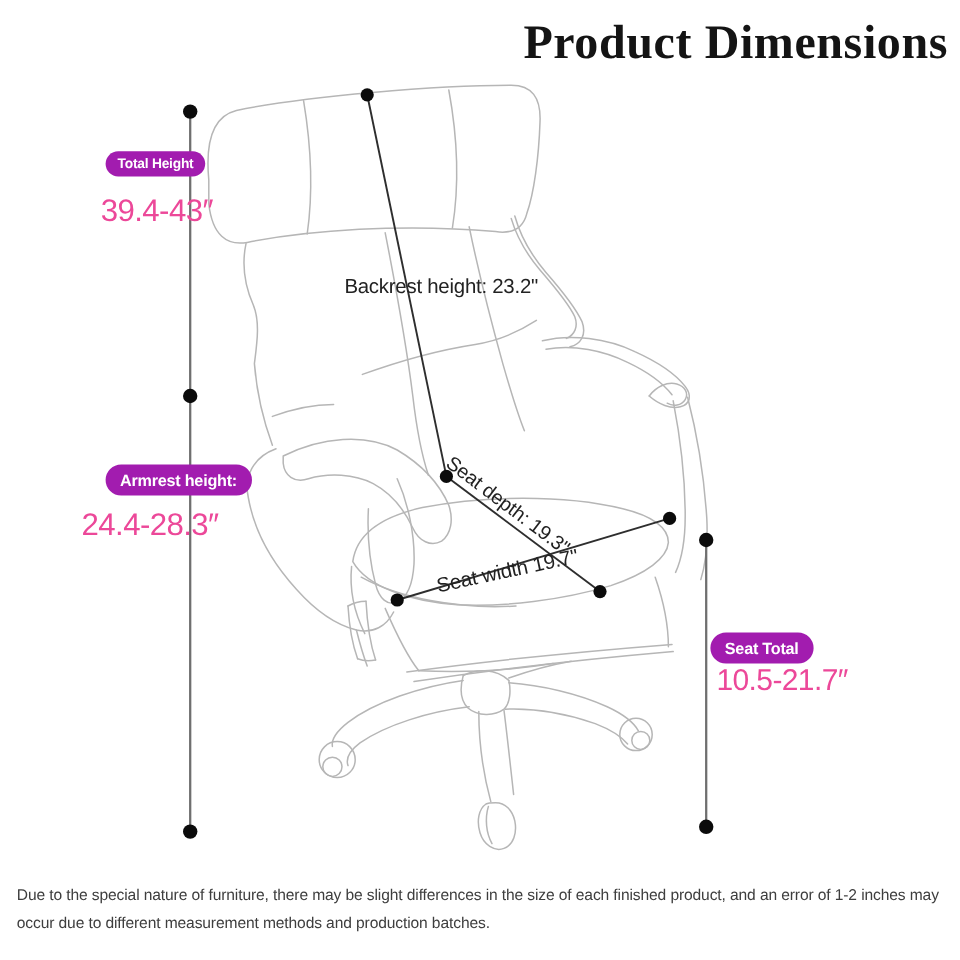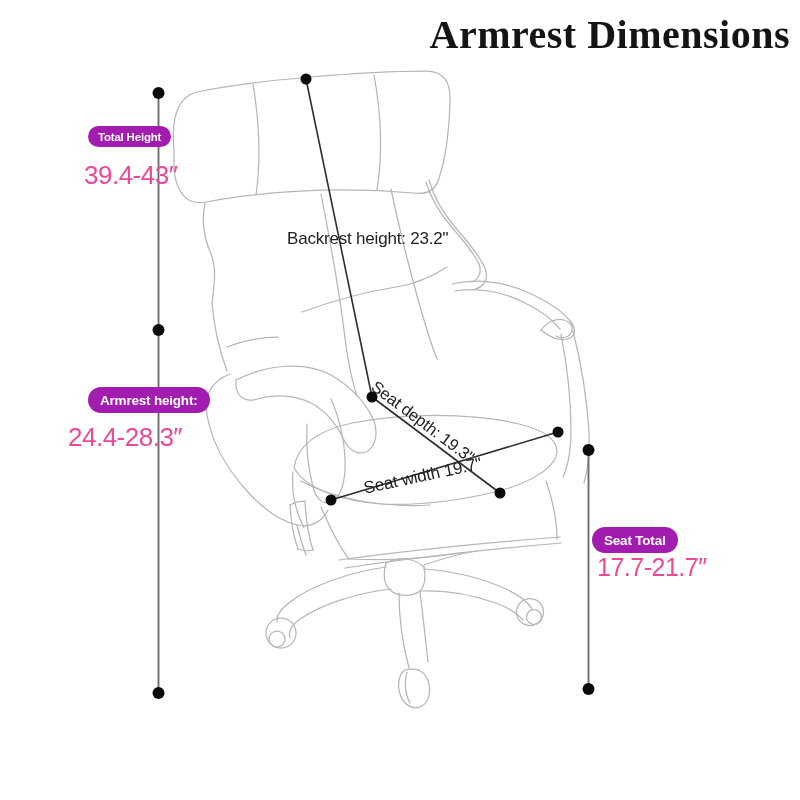--- a/index.html
+++ b/index.html
@@ -108,29 +108,33 @@
       <circle cx="588.5" cy="450" r="6"></circle>
       <circle cx="588.5" cy="689" r="6"></circle>
       <circle cx="306" cy="79" r="5.5"></circle>
       <circle cx="372" cy="397" r="5.5"></circle>
       <circle cx="500" cy="493" r="5.5"></circle>
       <circle cx="331" cy="500" r="5.5"></circle>
       <circle cx="558" cy="432" r="5.5"></circle>
     </g>
   </svg>
 
-  <div class="abs title">Armrest Dimensions</div>
+  <div class="abs title">Product Dimensions</div>
 
   <div class="abs badge small" style="left:88px;top:126px;">Total Height</div>
   <div class="abs value" style="left:84px;top:160px;">39.4-43″</div>
 
   <div class="abs badge med" style="left:88px;top:387px;">Armrest height:</div>
   <div class="abs value" style="left:68px;top:422px;">24.4-28.3″</div>
 
   <div class="abs badge med" style="left:592px;top:527px;">Seat Total</div>
-  <div class="abs value" style="left:597px;top:553px;font-size:25px;">17.7-21.7″</div>
+  <div class="abs value" style="left:597px;top:553px;font-size:25px;">10.5-21.7″</div>
 
   <div class="abs inline-label" style="left:287px;top:229px;">Backrest height: 23.2"</div>
   <div class="abs inline-label rot" style="left:379px;top:377px;font-size:16.5px;transform:rotate(37deg);">Seat depth: 19.3"</div>
   <div class="abs inline-label rot" style="left:362px;top:479px;transform:rotate(-12deg);">Seat width 19.7"</div>
 
+  <div class="abs disclaimer">
+    <div>Due to the special nature of furniture, there may be slight differences in the size of each finished product, and an error of 1-2 inches may</div>
+    <div>occur due to different measurement methods and production batches.</div>
+  </div>
 
 </div>
 
 </body></html>

